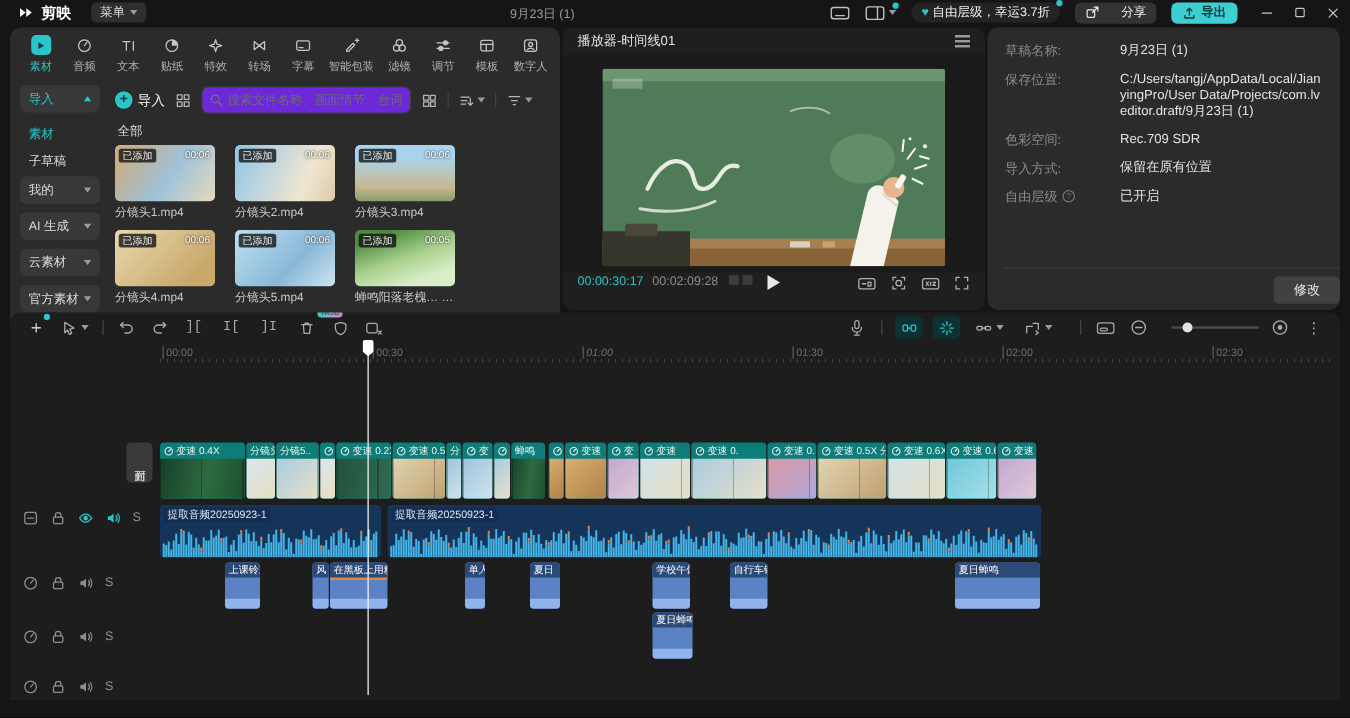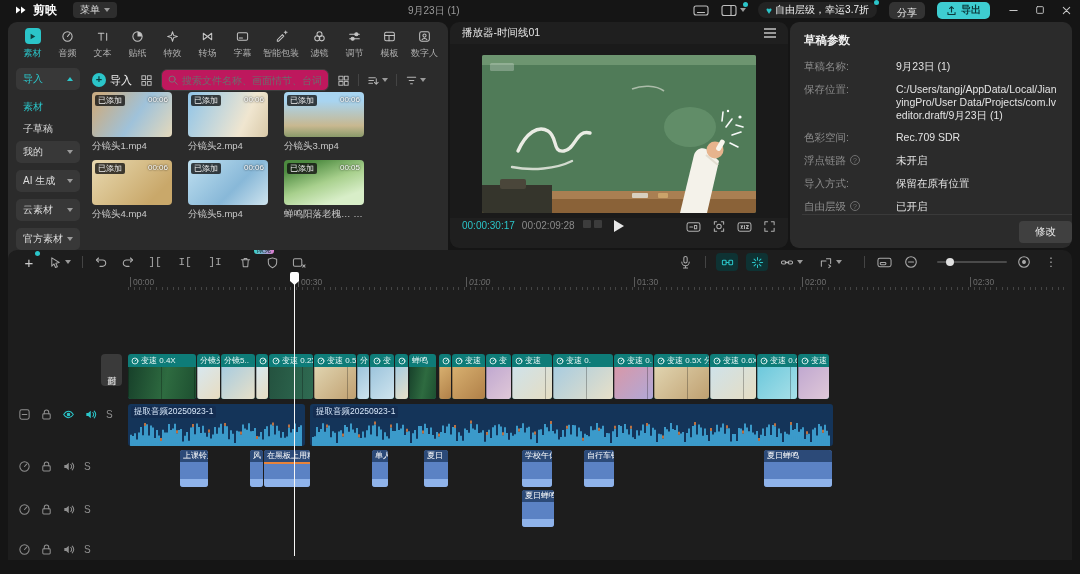--- a/index.html
+++ b/index.html
@@ -15,21 +15,21 @@
              gap:4px;padding:0 7px;font-size:10px;color:#ddd;}
   .caret-down{width:0;height:0;border-left:3.5px solid transparent;border-right:3.5px solid transparent;border-top:4px solid #9a9a9a;}
   .caret-up{width:0;height:0;border-left:3.5px solid transparent;border-right:3.5px solid transparent;border-bottom:4px solid #2bc5c9;}
   .proj-title{position:absolute;left:408px;top:4px;color:#9b9b9b;font-size:10px;}
   .tb-right{position:absolute;right:8px;top:0;height:20px;display:flex;align-items:center;gap:12px;}
   .tb-icon{color:#c0c0c0;position:relative;}
   .teal-dot::after{content:"";position:absolute;right:-2px;top:-2px;width:5px;height:5px;border-radius:50%;background:#2bc5c9;}
   .promo{position:relative;background:#232323;border-radius:9px;height:16px;display:flex;align-items:center;gap:3px;
          padding:0 8px;font-size:10px;color:#f0f0f0;}
   .promo .heart{color:#2bc5c9;font-size:10px;}
-  .btn-share{background:#333;border-radius:5px;height:17px;display:flex;align-items:center;gap:4px;padding:0 8px;font-size:10px;color:#eee;flex-direction:column;}
+  .btn-share{background:#333;border-radius:5px;height:17px;display:flex;align-items:center;gap:17px;padding:0 8px;font-size:10px;color:#eee;}
   .btn-export{background:#3ecdd1;border-radius:5px;height:17px;display:flex;align-items:center;gap:4px;padding:0 9px;
               font-size:10px;color:#0b3a3c;font-weight:bold;}
   .winctl{display:flex;align-items:center;gap:16px;margin-left:6px;color:#c8c8c8;}
 
   
   .panel{position:absolute;background:#2b2b2b;border-radius:9px;overflow:hidden;}
   #libraryPanel{left:8px;top:22px;width:440px;height:252px;}
   #playerPanel{left:450px;top:22px;width:338px;height:226px;background:#1f1f1f;}
   #draftPanel{left:790px;top:22px;width:282px;height:226px;}
   #timelinePanel{left:8px;top:250px;width:1064px;height:310px;background:#1d1d1d;border-radius:9px 9px 0 0;}
@@ -48,21 +48,21 @@
   .side-pill{height:22px;background:#383838;border-radius:5px;display:flex;align-items:center;justify-content:space-between;
              padding:0 7px;margin-bottom:7px;font-size:10px;color:#ddd;}
   .side-pill.accent{color:#2bc5c9;}
   .side-link{height:19px;display:flex;align-items:center;padding-left:7px;font-size:10px;color:#ddd;margin-bottom:3px;}
   .side-link.accent{color:#2bc5c9;}
   .lib-content{flex:1;position:relative;padding:6px 6px 0 4px;}
   .lib-toolbar{display:flex;align-items:center;gap:8px;height:24px;}
   .imp-btn{display:flex;align-items:center;gap:4px;font-size:11px;color:#f0f0f0;}
   .imp-plus{width:14px;height:14px;border-radius:50%;background:#2bc5c9;color:#0b3a3c;font-size:11px;line-height:13px;
             text-align:center;font-weight:bold;}
-  .search-box{flex:1;max-width:168px;height:22px;background:#be185d;border:1px solid #3d3d3d;border-radius:6px;position:relative;}
+  .search-box{flex:1;max-width:168px;height:22px;background:#6d28d9;border:1px solid #3d3d3d;border-radius:6px;position:relative;}
   .search-box input{position:absolute;inset:0;background:transparent;border:0;outline:0;color:#bbb;font-size:10px;
                     padding-left:20px;width:100%;font-family:"Liberation Sans",sans-serif;}
   .search-box input::placeholder{color:#6d6d6d;}
   .search-glyph{position:absolute;left:5px;top:4px;color:#777;}
   .lib-tool-ic{color:#b5b5b5;display:flex;align-items:center;gap:2px;}
   .vdiv{width:1px;height:12px;background:#444;}
   .section-label{margin:6px 0 4px 2px;font-size:10px;color:#ddd;}
   .media-grid{display:flex;flex-wrap:wrap;column-gap:16px;row-gap:7px;padding-left:0;}
   .media-item{width:80px;}
   .mthumb{position:relative;width:80px;height:45px;border-radius:4px;overflow:hidden;}
@@ -409,20 +409,21 @@
             <span class="caret-down"></span>
           </span>
           <span class="vdiv"></span>
           <span class="lib-tool-ic">
             <svg class="ic" width="13" height="13" viewBox="0 0 14 14">
                 <path d="M2.5 3.5h9M4.5 7h5M6 10.5h2"></path>
               </svg>
             <span class="caret-down"></span>
           </span>
         </div>
+        <div class="section-label">全部</div>
         <div class="media-grid" id="mediaGrid">
             <div class="media-item">
               <div class="mthumb m1">
                 <span class="mbadge">已添加</span>
                 <span class="mdur">00:06</span>
               </div>
               <div class="mname">分镜头1.mp4</div>
             </div>
             <div class="media-item">
               <div class="mthumb m2">
@@ -522,46 +523,38 @@
             <path d="M4.2 5l2 3M6.2 5l-2 3M8 5v3M10 5h2.2l-2.2 3h2.2"></path>
           </svg>
         <svg class="ic" width="13" height="13" viewBox="0 0 14 14">
             <path d="M5 2H2v3M9 2h3v3M5 12H2V9M9 12h3V9"></path>
           </svg>
       </span>
     </div>
   </div>
 
   <div class="panel" id="draftPanel">
-    <div class="draft-title">草稿参数</div>
     <div class="draft-rows" id="draftRows">
         <div class="drow">
           <span class="dlabel">
             <span>草稿名称:</span>
           </span>
           <span class="dvalue">9月23日 (1)</span>
         </div>
         <div class="drow">
           <span class="dlabel">
             <span>保存位置:</span>
           </span>
           <span class="dvalue">C:/Users/tangj/AppData/Local/JianyingPro/User Data/Projects/com.lveditor.draft/9月23日 (1)</span>
         </div>
         <div class="drow">
           <span class="dlabel">
             <span>色彩空间:</span>
           </span>
           <span class="dvalue">Rec.709 SDR</span>
-        </div>
-        <div class="drow">
-          <span class="dlabel">
-            <span>浮点链路</span>
-            <span class="info-circ">?</span>
-          </span>
-          <span class="dvalue">未开启</span>
         </div>
         <div class="drow">
           <span class="dlabel">
             <span>导入方式:</span>
           </span>
           <span class="dvalue">保留在原有位置</span>
         </div>
         <div class="drow">
           <span class="dlabel">
             <span>自由层级</span>

